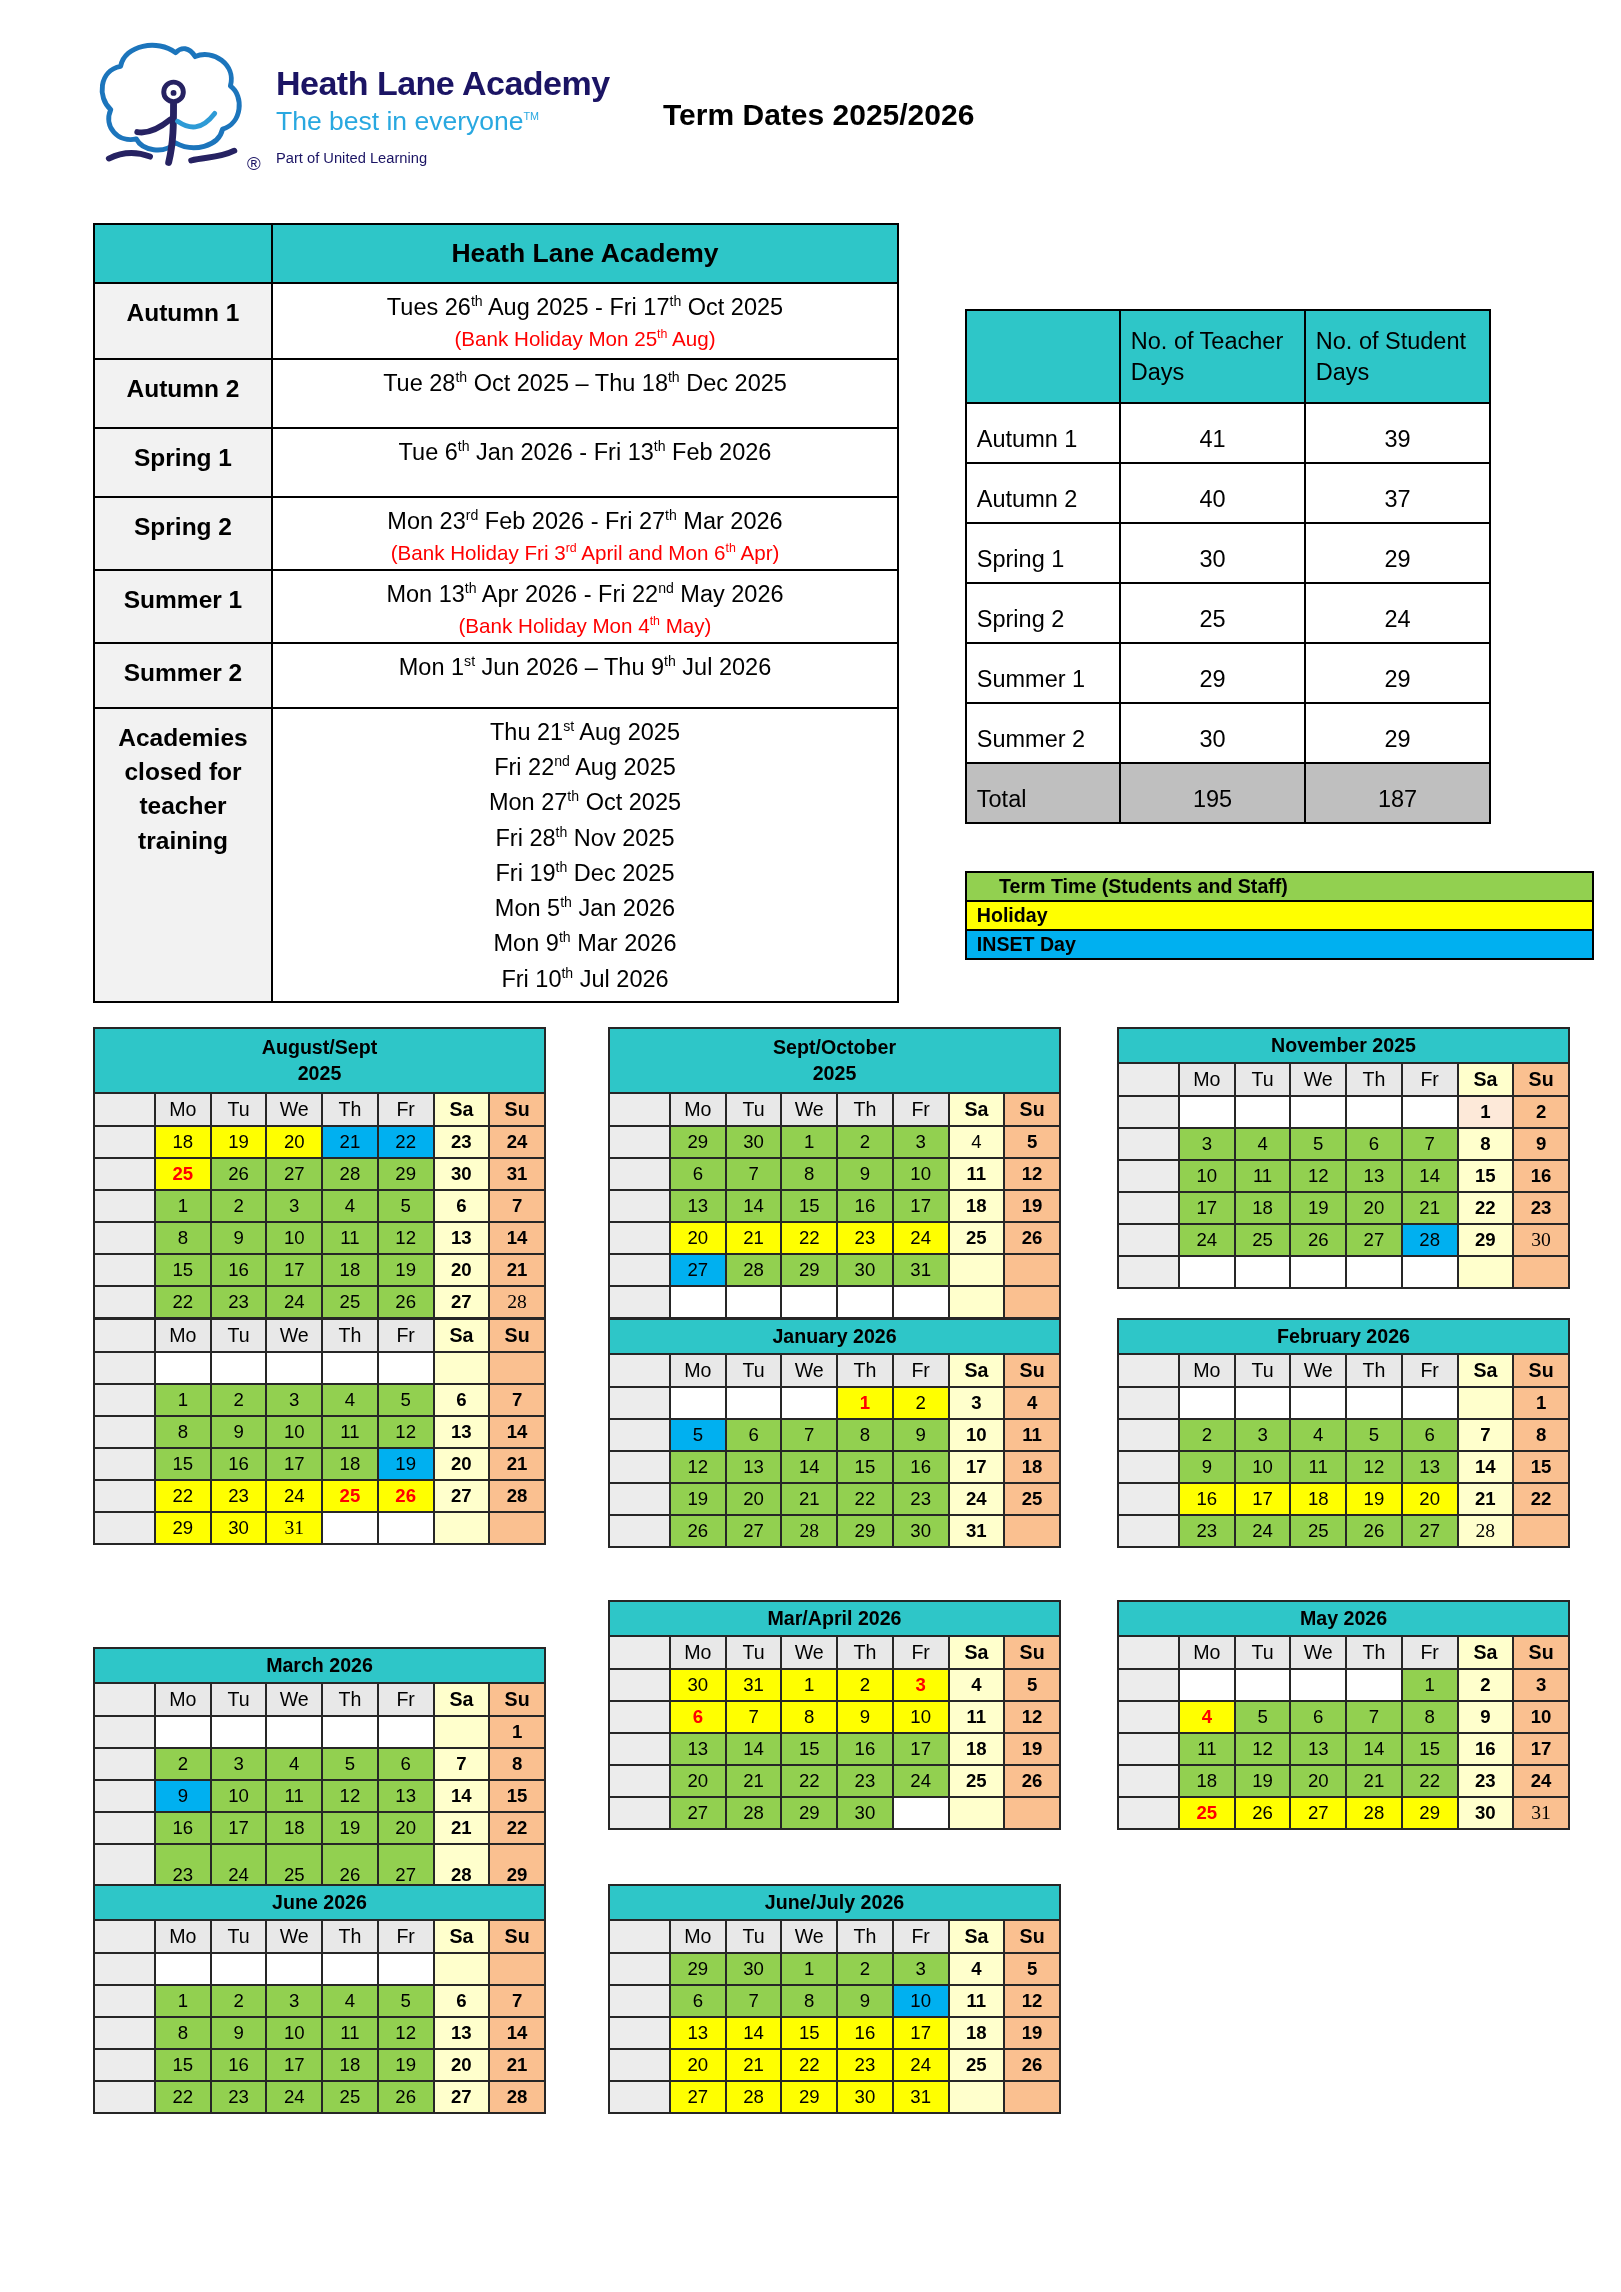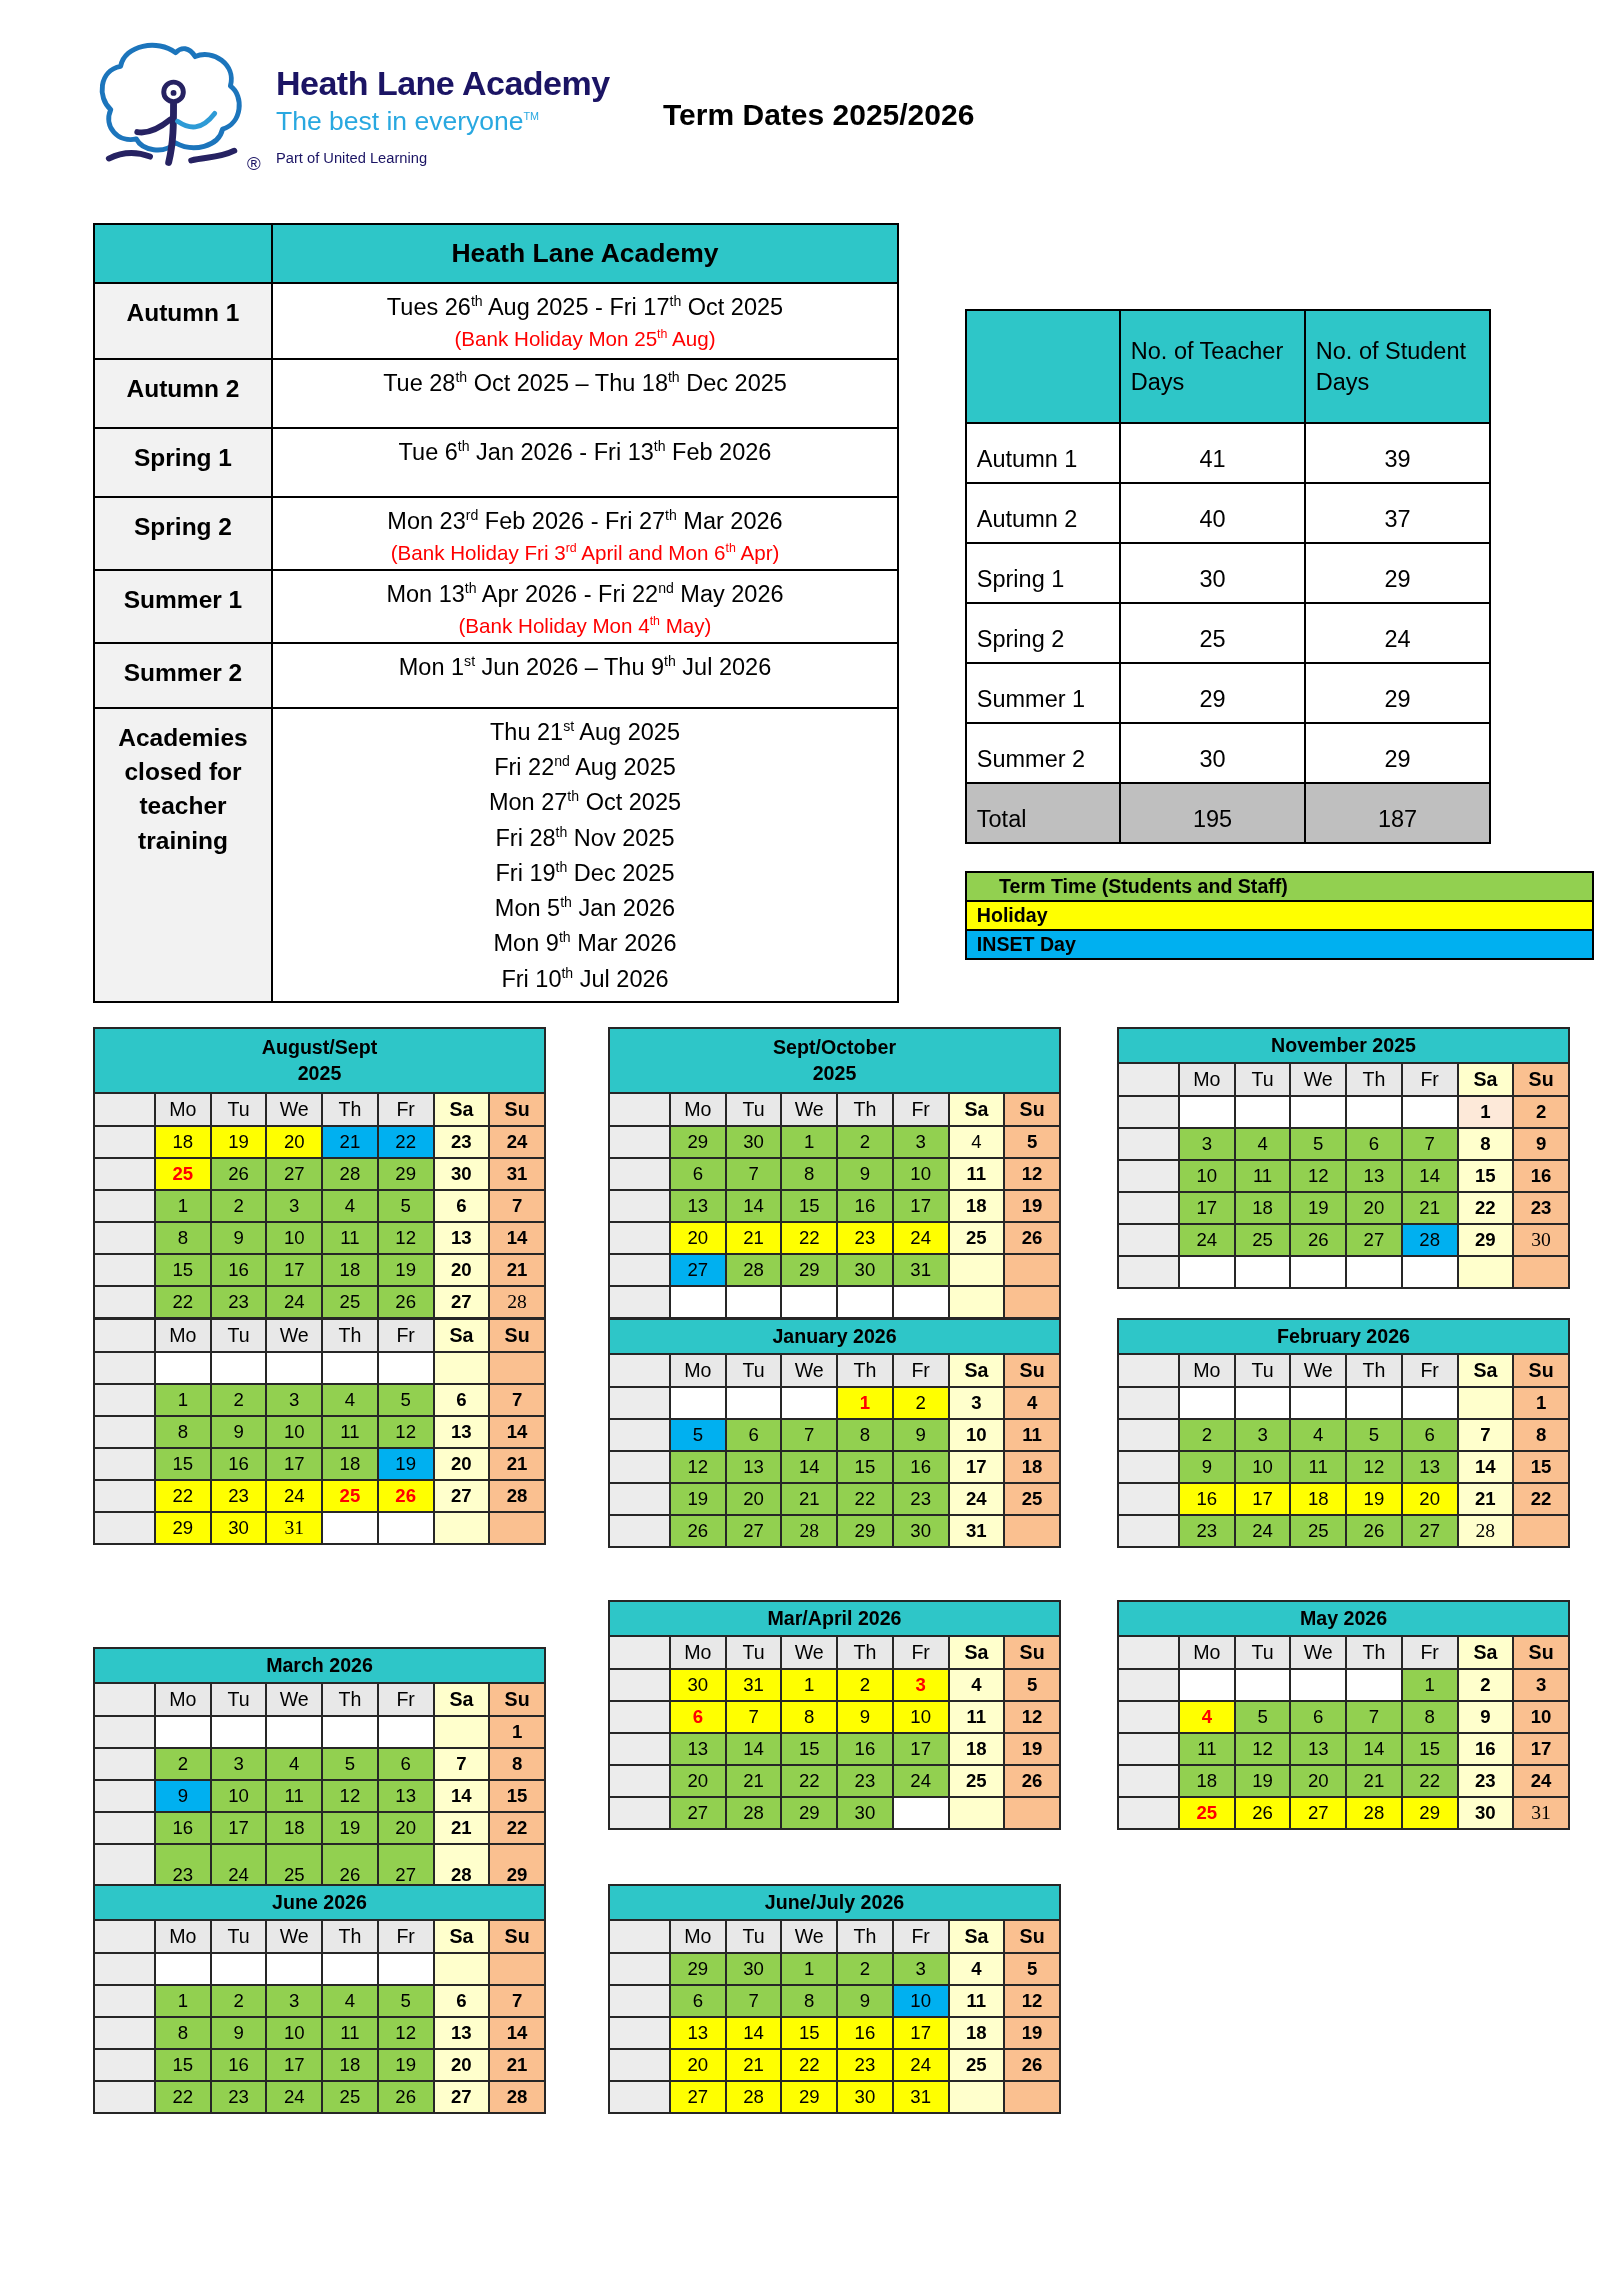--- a/index.html
+++ b/index.html
@@ -37,21 +37,21 @@
 #term-table tbody tr:nth-child(2){height:69px;}
 #term-table tbody tr:nth-child(3){height:69px;}
 #term-table tbody tr:nth-child(4){height:73px;}
 #term-table tbody tr:nth-child(5){height:73px;}
 #term-table tbody tr:nth-child(6){height:65px;}
 #term-table tbody tr:nth-child(7){height:294px;}
 
 
 #days-table{position:absolute;left:965px;top:309px;width:526px;border-collapse:collapse;table-layout:fixed;border:2.9px solid #000;}
 #days-table th,#days-table td{border:2px solid #000;}
-#days-table thead th{background:var(--teal);height:113px;font-size:23.5px;font-weight:normal;text-align:left;vertical-align:middle;padding:5.9px 9.8px;line-height:1.3;}
+#days-table thead th{background:var(--teal);height:93px;font-size:23.5px;font-weight:normal;text-align:left;vertical-align:middle;padding:5.9px 9.8px;line-height:1.3;}
 .dt-corner{width:154px;}
 #days-table tbody td{height:60px;font-size:23.5px;vertical-align:bottom;padding-bottom:8.8px;background:#fff;}
 .dt-label{text-align:left;padding-left:9.8px;}
 .dt-num{text-align:center;}
 .dt-total td{background:var(--grey-total) !important;}
 
 
 #legend{position:absolute;left:965px;top:871px;width:629px;}
 .legend-row{height:31px;line-height:27.4px;border:2px solid #000;font-weight:bold;font-size:19.6px;padding-left:9.8px;margin-top:-2px;}
 #legend-term{background:var(--green);margin-top:0;padding-left:32px;}

